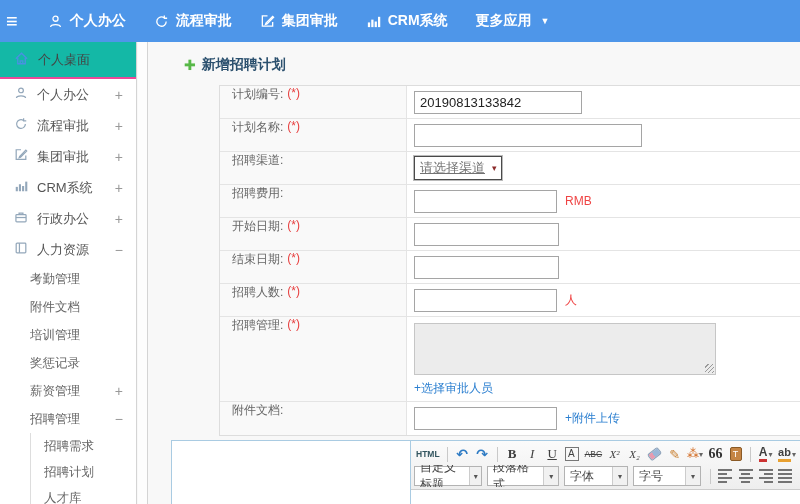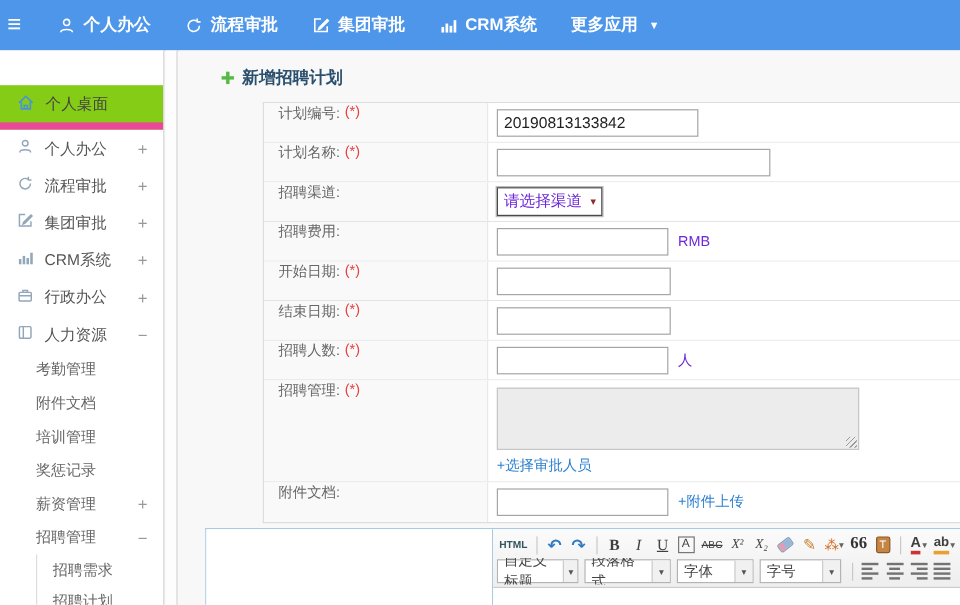--- a/index.html
+++ b/index.html
@@ -17,21 +17,21 @@
   .nav-item svg { display:block; }
   .nav-caret { font-size:9px; margin-left:2px; }
 
   
   .sidebar { position:absolute; left:0; top:42px; bottom:0; width:137px;
     background:#fff; border-right:1px solid #d4d4d4; overflow:hidden; }
   .scroll-gutter { position:absolute; left:138px; top:42px; bottom:0; width:10px;
     background:#fdfdfd; border-right:1px solid #d4d4d4; }
   .side-item { height:31px; display:flex; align-items:center; gap:9px;
     padding-left:14px; color:#555; font-size:13px; position:relative; cursor:pointer; }
-  .side-item.active { height:37px; background:#84cc16; border-bottom:6px solid #ec4899; color:#444;margin-top:29px; }
+  .side-item.active { height:37px; background:#14b8a6; border-bottom:2px solid #ec4899; color:#444; }
   .side-item .exp { position:absolute; right:13px; color:#999; font-size:14px; font-weight:400; }
   .side-item svg { flex:0 0 auto; }
   .side-sub { height:28px; display:flex; align-items:center; padding-left:30px;
     color:#666; font-size:12.5px; position:relative; cursor:pointer; }
   .side-sub .exp { position:absolute; right:13px; color:#999; font-size:14px; }
   .leaf-group { margin-left:30px; border-left:1px solid #ddd; }
   .side-leaf { height:26px; display:flex; align-items:center; padding-left:13px;
     color:#666; font-size:12.5px; cursor:pointer; }
 
   
@@ -46,24 +46,24 @@
     border:1px solid #ddd; border-right:none; font-size:12px; }
   .frow { display:flex; border-bottom:1px solid #e4e4e4; min-height:33px; align-items:stretch; }
   .frow:last-child { border-bottom:none; }
   .fl { width:187px; background:#f9f9f9; border-right:1px solid #e4e4e4;
     display:flex; gap:4px; padding-left:12px; color:#666; }
   .req { color:#e74040; }
   .fv { flex:1; display:flex; align-items:center; gap:8px; padding-left:7px; background:#fff; }
   .ti { height:23px; border:1px solid #a5a5a5; background:#fff; font-size:13px;
     padding:0 5px; color:#222; font-family:inherit; }
   .w168{width:168px;} .w228{width:228px;} .w145{width:145px;} .w143{width:143px;}
-  .suffix { color:#6d28d9; font-size:12px; }
+  .suffix { color:#ef4444; font-size:12px; }
   .sel { display:inline-flex; align-items:center; gap:7px; border:1px solid #4a4a4a;
     background:#fff; padding:2px 4px 2px 5px; cursor:pointer; box-shadow:0 0 0 1px #bbb; }
-  .sel-text { color:#6d28d9; font-size:13px; }
+  .sel-text { color:#737373; text-decoration:underline; font-size:13px; }
   .sel-caret { color:#8d2c2c; font-size:9px; }
   .fv.col { flex-direction:column; align-items:flex-start; justify-content:flex-start;
     padding:6px 0 4px 7px; gap:5px; }
   .ta-wrap { position:relative; width:302px; height:52px; }
   .ta { width:100%; height:100%; background:#ececec; border:1px solid #c6c6c6;
     resize:none; font-family:inherit; }
   .ta-grip { position:absolute; right:2px; bottom:2px; width:9px; height:9px;
     background:repeating-linear-gradient(135deg,transparent 0 2px,#9a9a9a 2px 3px); }
   .blue-link { color:#2b7fd0; font-size:12px; text-decoration:none; cursor:pointer; }
 

